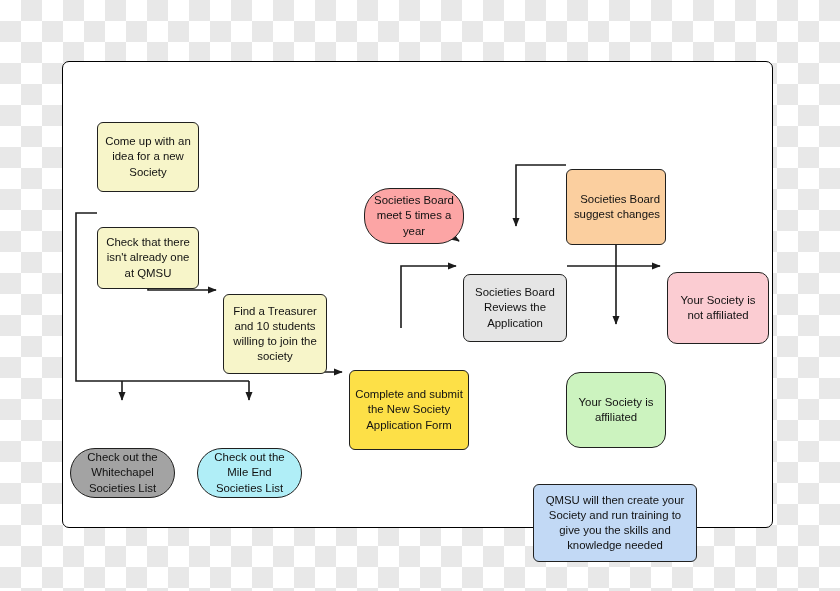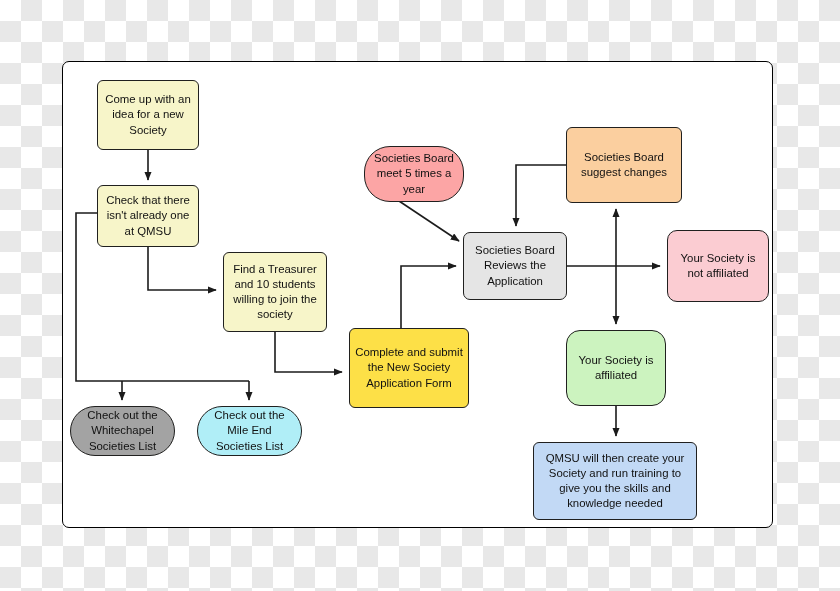--- a/index.html
+++ b/index.html
@@ -30,20 +30,21 @@
   .node {
     position:absolute;
     box-sizing:border-box;
     border:1.3px solid #20201f;
     display:flex; align-items:center; justify-content:center;
     text-align:center;
     color:#111111;
     font-size:11.4px;
     line-height:1.32;
     padding:14px 5px;
+    margin-top:42px;
   }
   .node .lbl { display:block; width:100%; }
   .rect   { border-radius:6px; }
   .pill   { border-radius:26px; }
 </style>
 </head>
 <body>
 
 <div id="stage">
 
@@ -108,21 +109,21 @@
   </div>
 
   <div class="node pill" id="n-meets" style="left:364px; top:146px; width:100px; height:56px; background:#fca5a5;">
     <span class="lbl">Societies Board meet 5 times a year</span>
   </div>
 
   <div class="node rect" id="n-review" style="left:463px; top:232px; width:104px; height:68px; background:#e5e5e5;border-radius:7px;">
     <span class="lbl">Societies Board Reviews the Application</span>
   </div>
 
-  <div class="node rect" id="n-suggest" style="left:566px; top:127px; width:116px; height:76px; background:#fbcf9f;">
+  <div class="node rect" id="n-suggest" style="left:566px; top:127px; width:100px; height:76px; background:#fbcf9f;text-align:right;">
     <span class="lbl">Societies Board suggest changes</span>
   </div>
 
   <div class="node rect" id="n-notaffiliated" style="left:667px; top:230px; width:102px; height:72px; background:#fbccd2;border-radius:10px;">
     <span class="lbl">Your Society is not affiliated</span>
   </div>
 
   <div class="node rect" id="n-affiliated" style="left:566px; top:330px; width:100px; height:76px; background:#ccf3bf;border-radius:14px;">
     <span class="lbl">Your Society is affiliated</span>
   </div>

